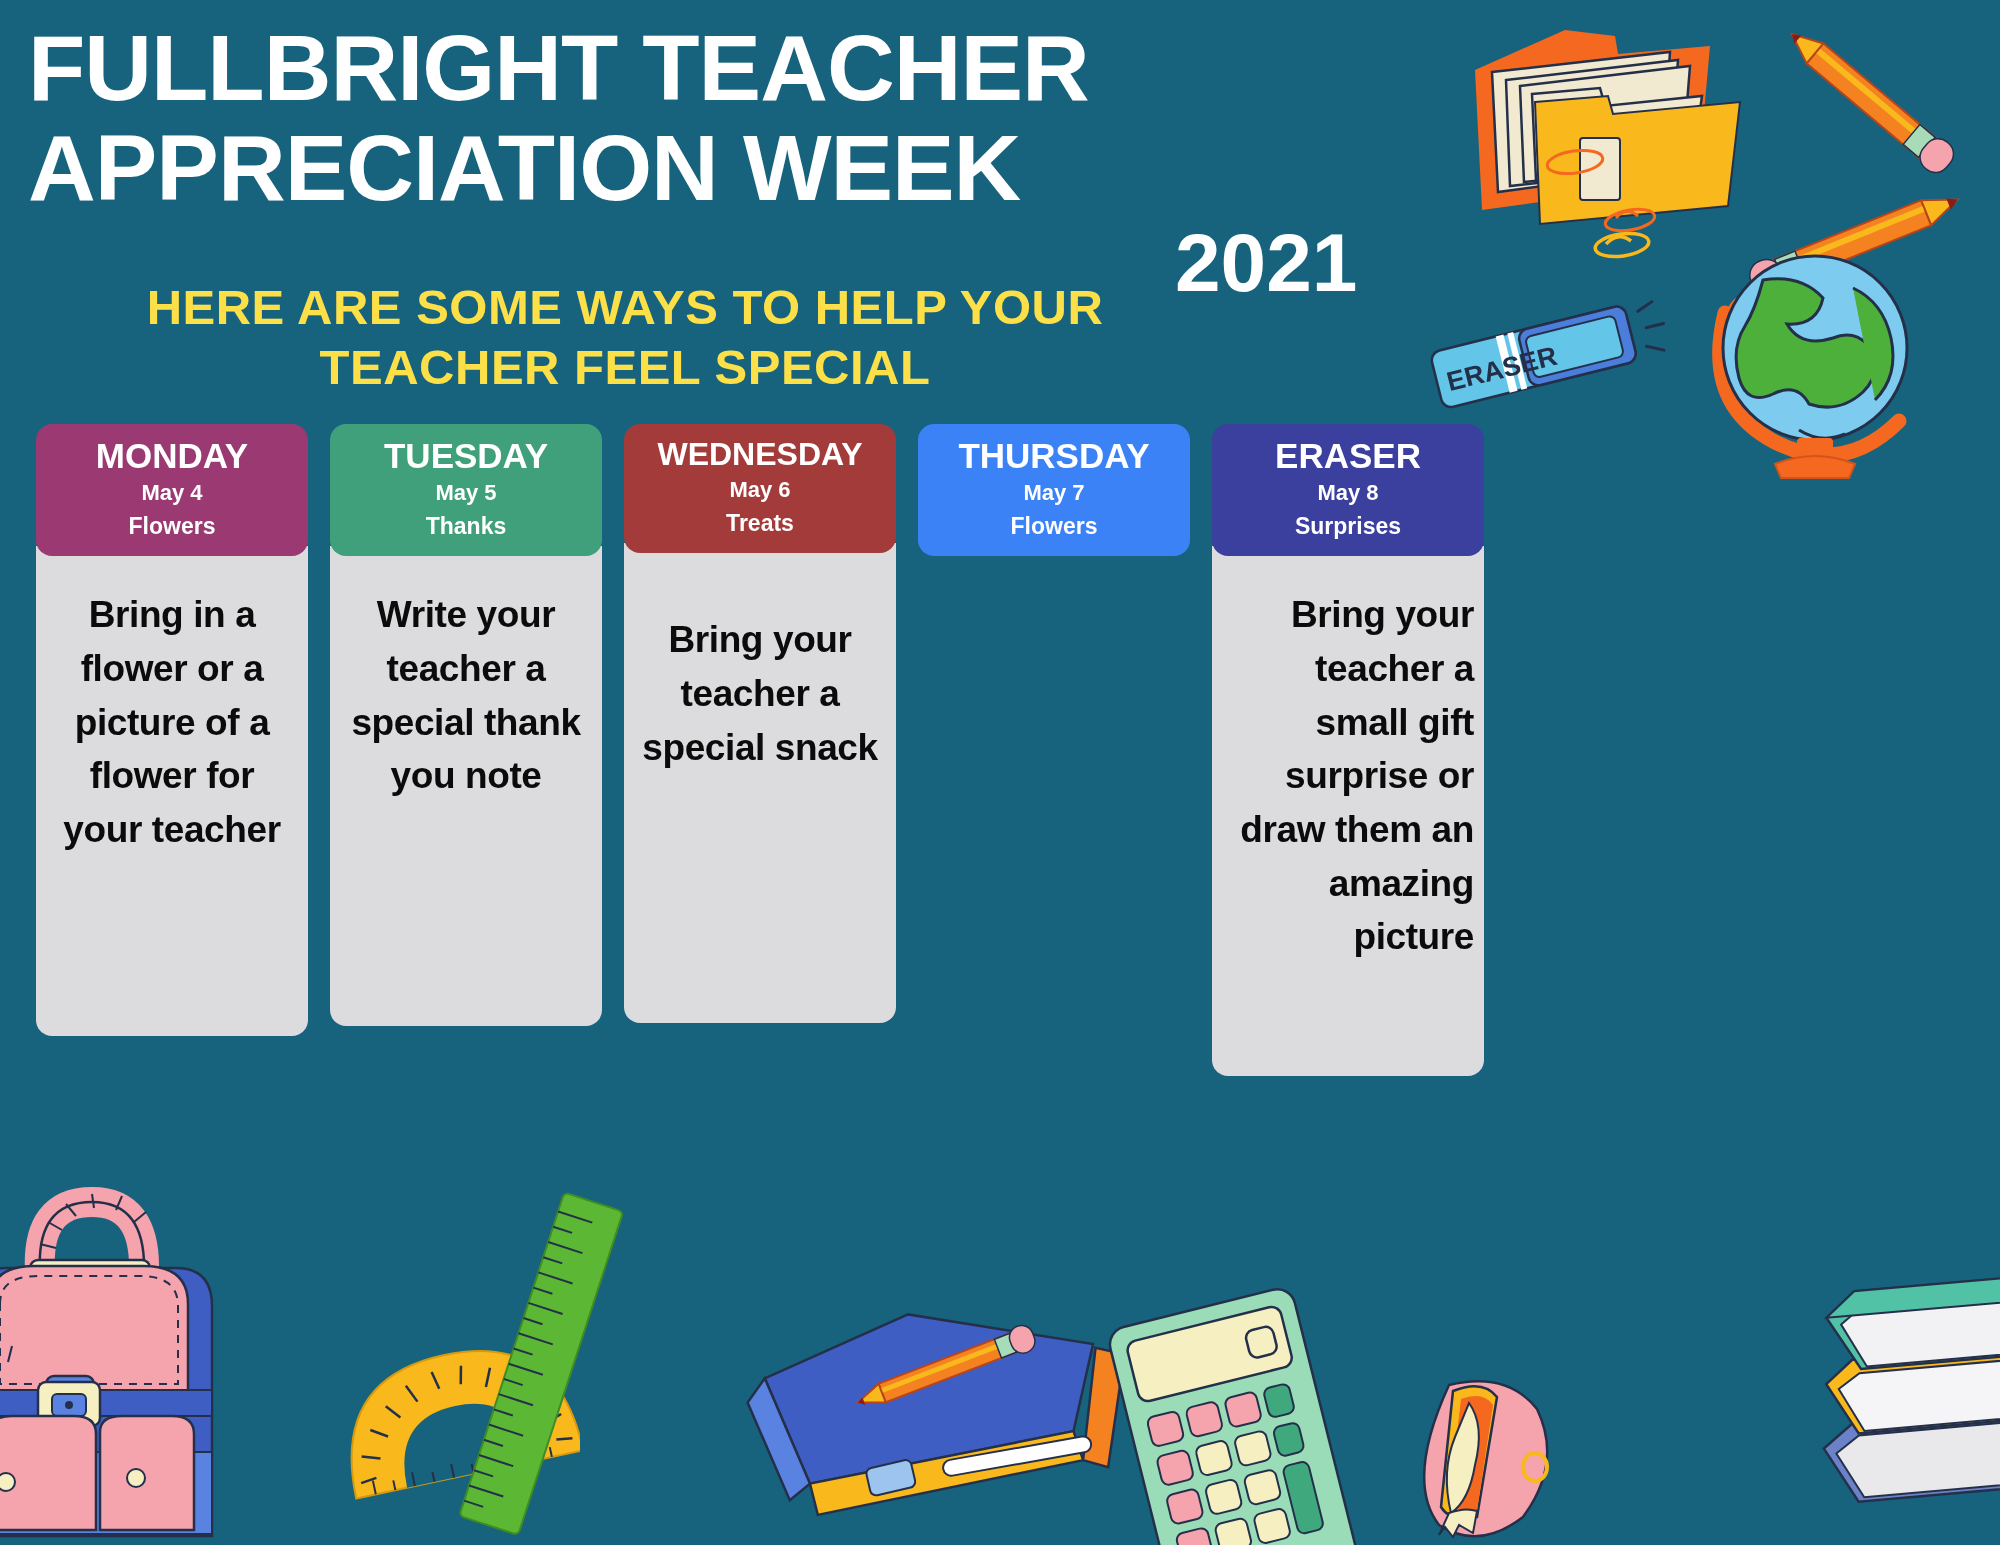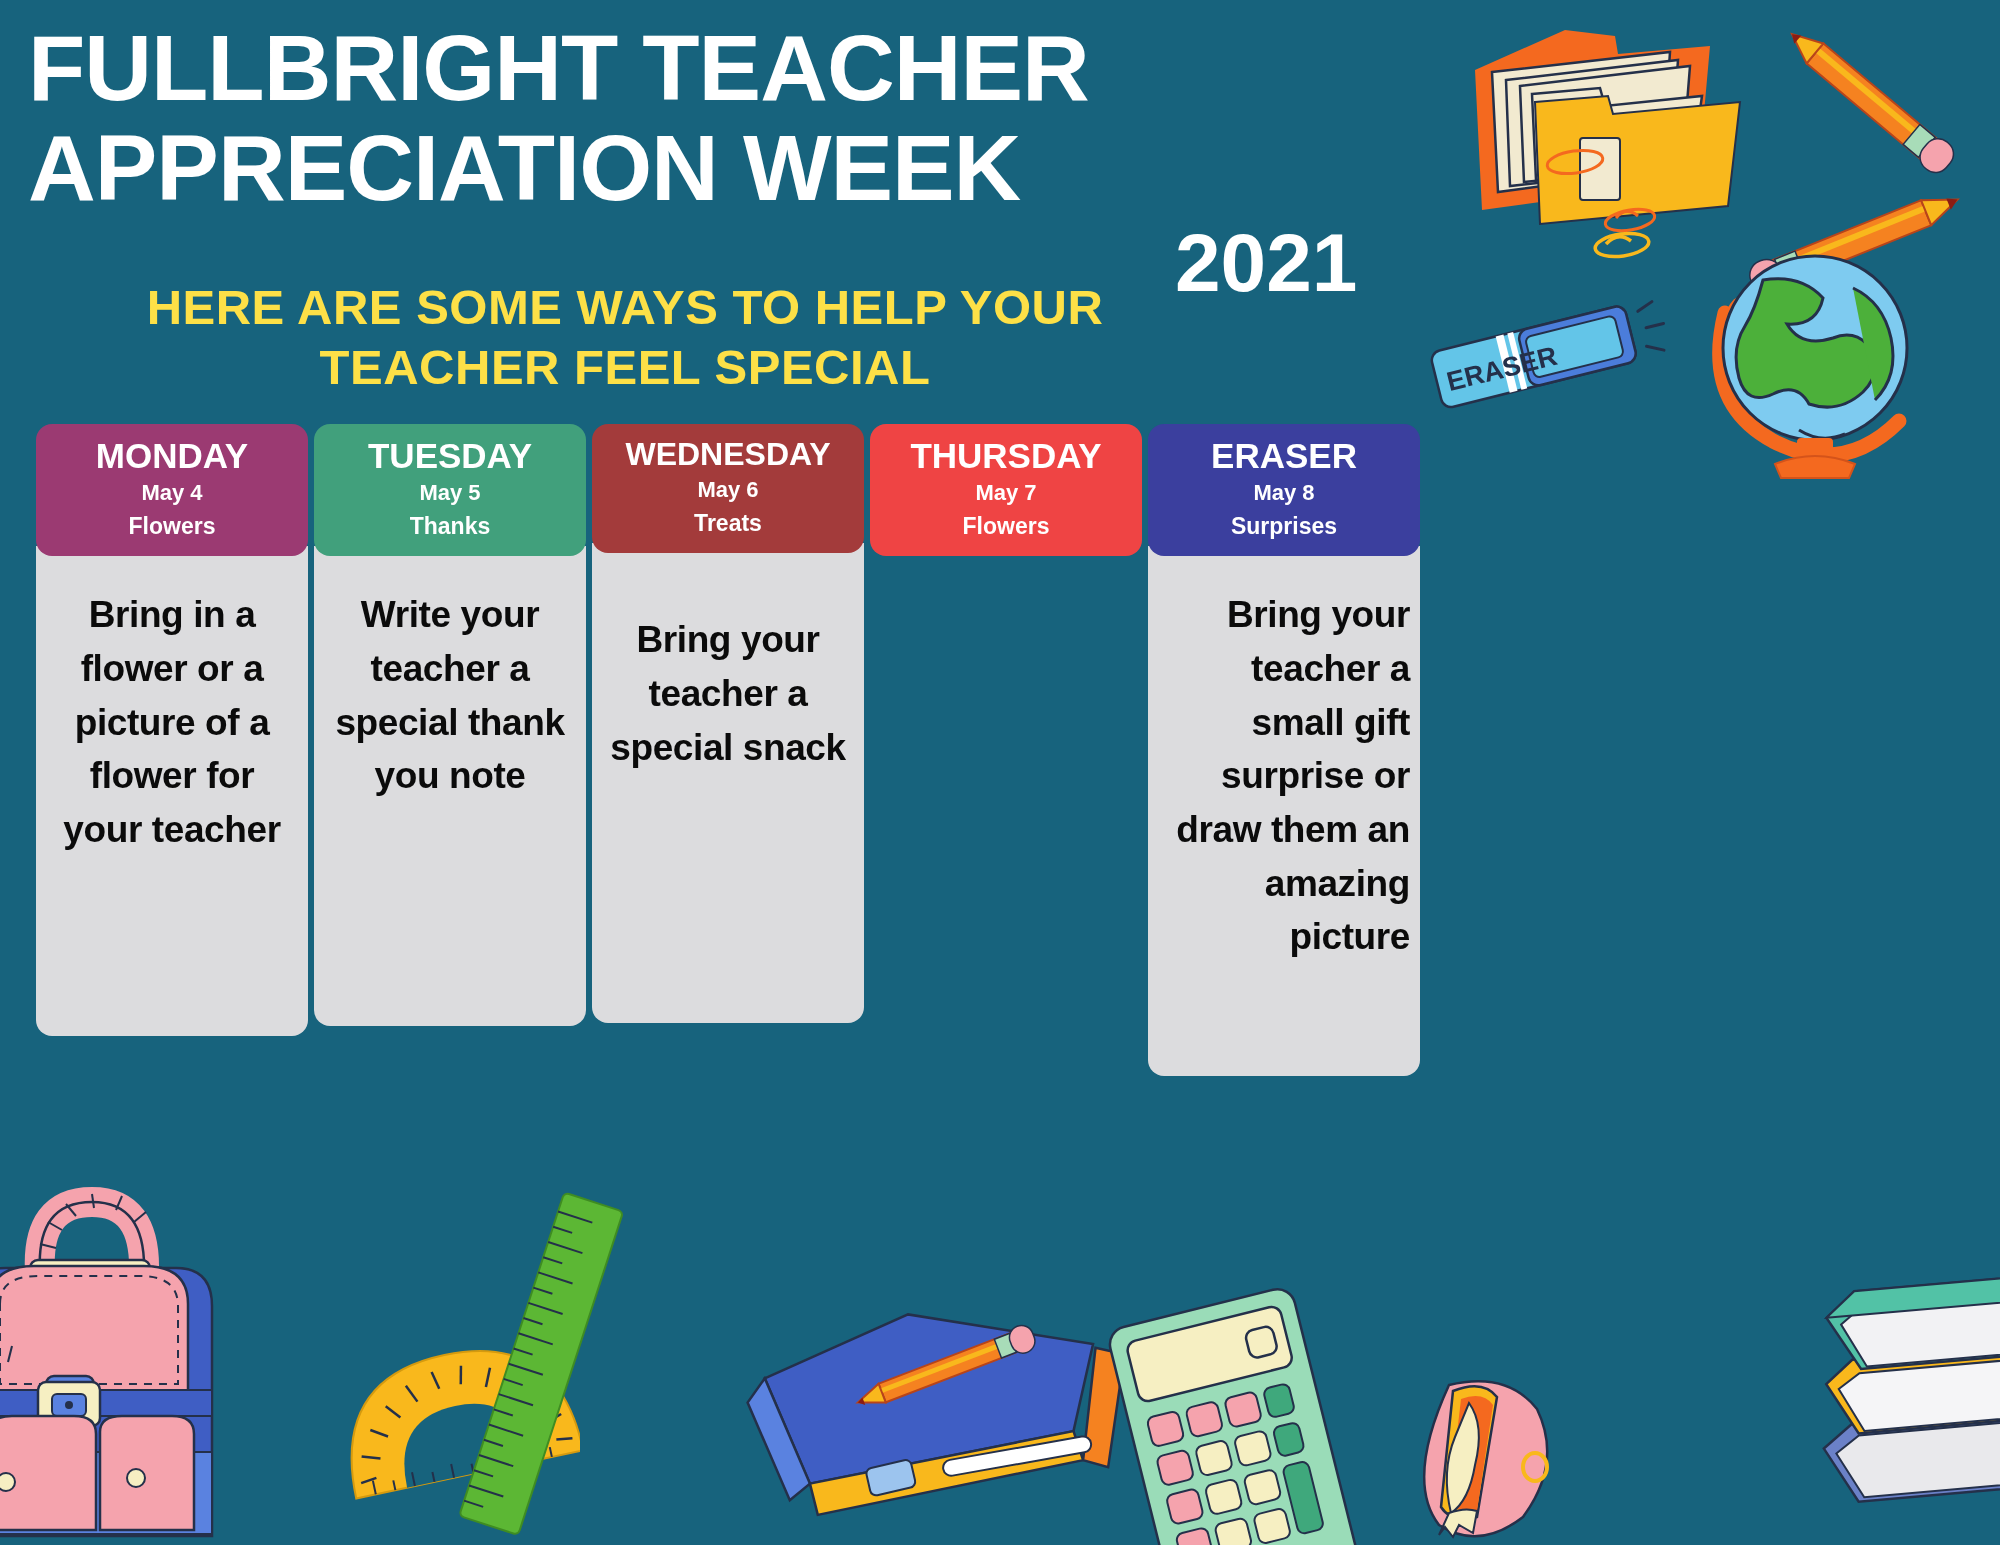--- a/index.html
+++ b/index.html
@@ -34,21 +34,21 @@
   }
   .subtitle{
     position:absolute;left:60px;top:278px;width:1130px;z-index:5;
     color:#fde047;font-weight:bold;font-size:49px;line-height:1.22;
     text-align:center;letter-spacing:0.5px;
   }
 
   
   .week{
     position:absolute;left:36px;top:424px;width:1930px;
-    display:flex;gap:6px;z-index:4;
+    display:flex;gap:22px;z-index:4;
   }
   .day{width:272px;display:flex;flex-direction:column;}
   .day-head{
     border-radius:16px;
     padding:14px 8px 16px;
     text-align:center;color:#ffffff;
     position:relative;z-index:2;
   }
   .day-name{font-size:35px;font-weight:bold;line-height:1;letter-spacing:0px;}
   .day-date{font-size:22px;font-weight:bold;line-height:1.45;margin-top:4px;}
@@ -335,21 +335,21 @@
     <div class="day d-wed">
       <div class="day-head" style="background:#a33b3b;">
         <div class="day-name" style="font-size:32px;">WEDNESDAY</div>
         <div class="day-date">May 6</div>
         <div class="day-theme">Treats</div>
       </div>
       <div class="day-body">Bring your teacher a special snack</div>
     </div>
 
     <div class="day d-thu">
-      <div class="day-head" style="background:#ef4444;">
+      <div class="day-head" style="background:#3b82f6;">
         <div class="day-name">THURSDAY</div>
         <div class="day-date">May 7</div>
         <div class="day-theme">Flowers</div>
       </div>
     </div>
 
     <div class="day d-fri">
       <div class="day-head" style="background:#3b3f9e;">
         <div class="day-name">ERASER</div>
         <div class="day-date">May 8</div>

